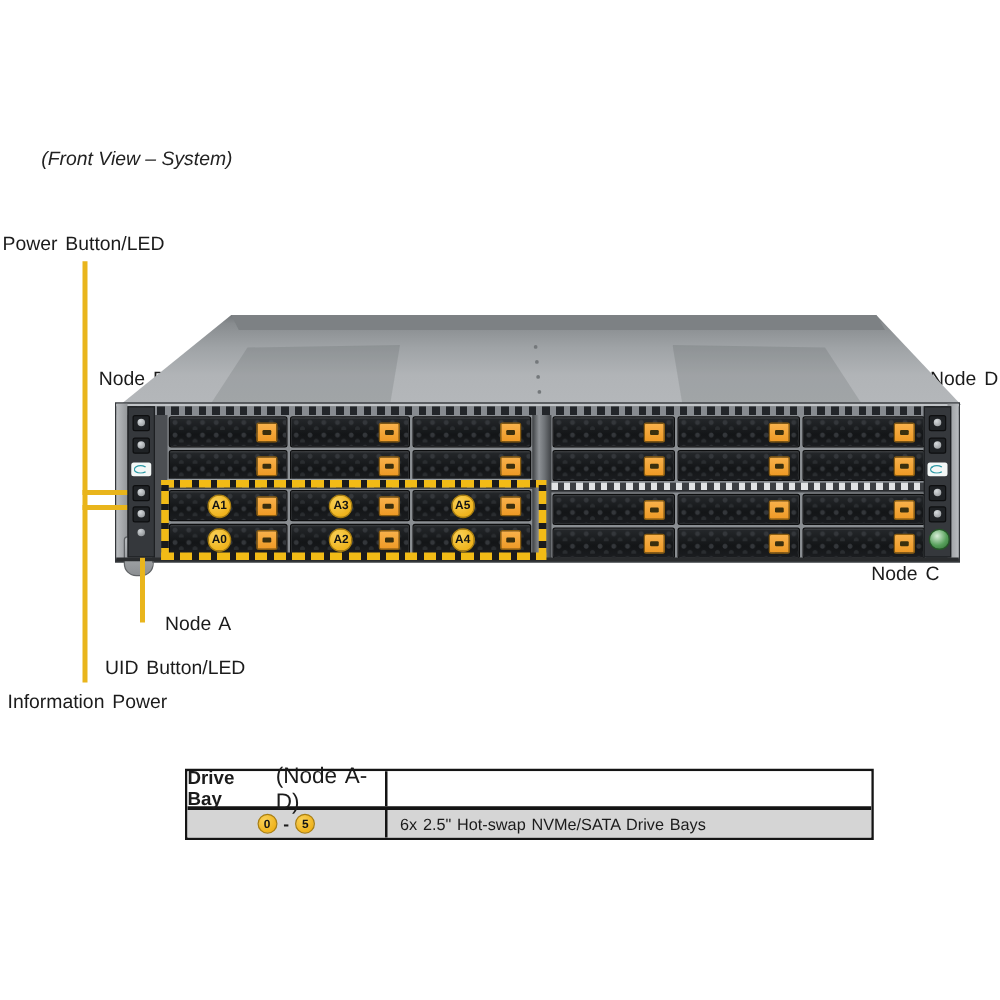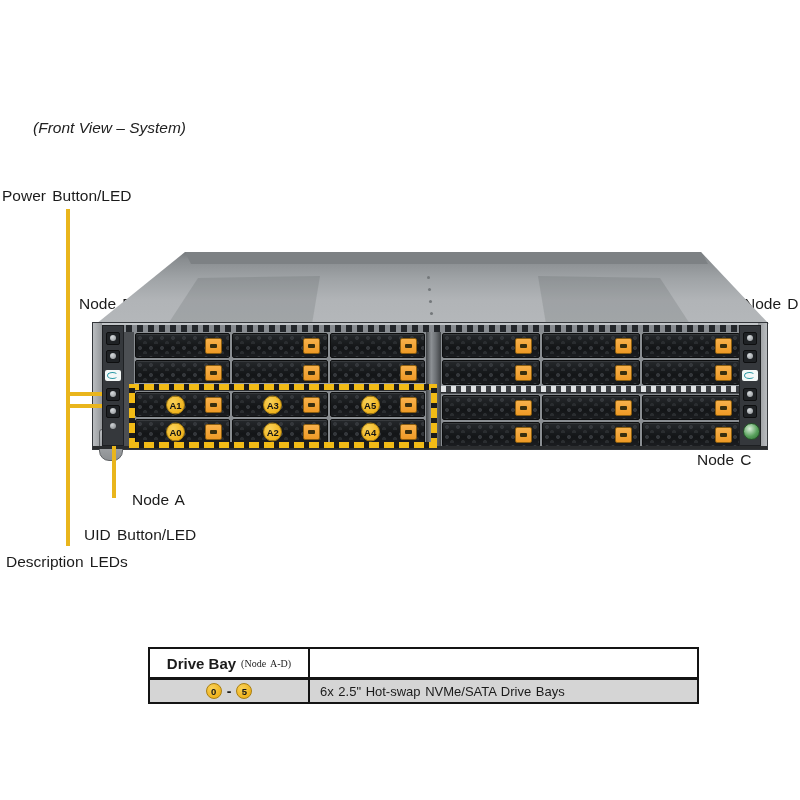--- a/index.html
+++ b/index.html
@@ -70,48 +70,48 @@
         background:radial-gradient(circle at 35% 30%,#cfd3d6,#7e8285);}
   .logo-badge{position:absolute;left:2px;width:16px;height:11px;background:#f4f8f7;border-radius:2px;}
   .logo-badge::after{content:"";position:absolute;left:2px;top:2px;width:11px;height:7px;border-radius:50%;
         border:1.6px solid #2e9aa6;border-right-color:transparent;box-sizing:border-box;}
   .ear-latch{position:absolute;width:24px;height:32px;background:linear-gradient(180deg,#b7babd,#8c8f92);
         border:1px solid #5f6265;border-radius:3px 3px 10px 10px;box-sizing:border-box;}
   .screw{position:absolute;width:17px;height:17px;border-radius:50%;
         background:radial-gradient(circle at 38% 32%,#d9eed9,#57a05b 55%,#2f6b33);border:1px solid #245427;box-sizing:border-box;}
 
   
-  .tbl{position:absolute;left:148px;top:615px;width:551px;border:2px solid #141414;background:#fff;box-sizing:border-box;margin-top:32px;}
+  .tbl{position:absolute;left:148px;top:615px;width:551px;border:2px solid #141414;background:#fff;box-sizing:border-box;}
   .tbl-head{display:flex;height:28px;background:#ffffff;border-bottom:3px solid #141414;}
   .tbl-row{display:flex;height:22px;background:var(--table-row-gray,#D5D5D5);}
   .c1{width:160px;flex:0 0 160px;border-right:2px solid #141414;display:flex;align-items:center;justify-content:center;gap:5px;box-sizing:border-box;}
   .c2{flex:1;display:flex;align-items:center;padding-left:10px;}
   .th-bold{font-weight:bold;font-size:15px;}
-  .th-note{font-size:10px;word-spacing:2px;font-family:Liberation Serif, serif;}
+  .th-note{font-size:18px;word-spacing:2px;}
   .td-desc{font-size:13px;word-spacing:1px;}
   .tbl-circle{width:16px;height:16px;border-radius:50%;flex:0 0 16px;
         background:radial-gradient(circle at 35% 30%,#f9d158,var(--bay-circle-gold,#F0B41E) 70%);
         border:1.5px solid #a97f12;color:#141414;font-weight:bold;font-size:9.5px;
         display:flex;align-items:center;justify-content:center;box-sizing:border-box;}
   .tbl-dash{font-weight:bold;font-size:14px;}
 </style>
 </head>
 <body>
 
 <div class="stage">
 
   <div class="title">(Front View – System)</div>
 
   <div class="lbl" style="left:2px;top:187px;">Power Button/LED</div>
   <div class="lbl" style="left:79px;top:295px;">Node B</div>
   <div class="lbl" style="left:744px;top:295px;">Node D</div>
   <div class="lbl" style="left:132px;top:451px;margin-top:40px;">Node A</div>
   <div class="lbl" style="left:697px;top:451px;">Node C</div>
   <div class="lbl" style="left:84px;top:526px;">UID Button/LED</div>
-  <div class="lbl" style="left:6px;top:553px;">Description LEDs</div>
+  <div class="lbl" style="left:6px;top:553px;">Information Power</div>
 
   <div class="chassis">
     <div class="cover">
       <div class="cv-band"></div>
       <div class="cv-panel l"></div>
       <div class="cv-panel r"></div>
       <div class="cover-dots"></div>
     </div>
 
     <div class="front">

